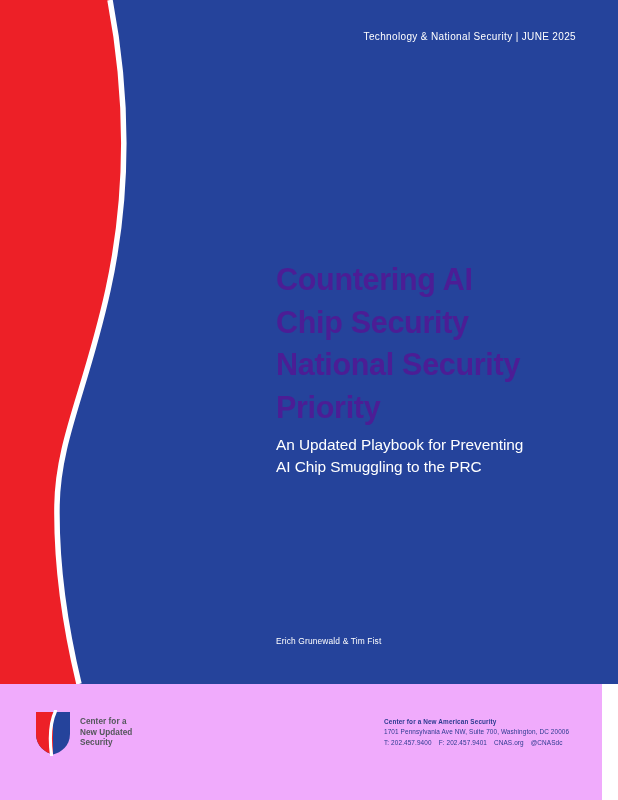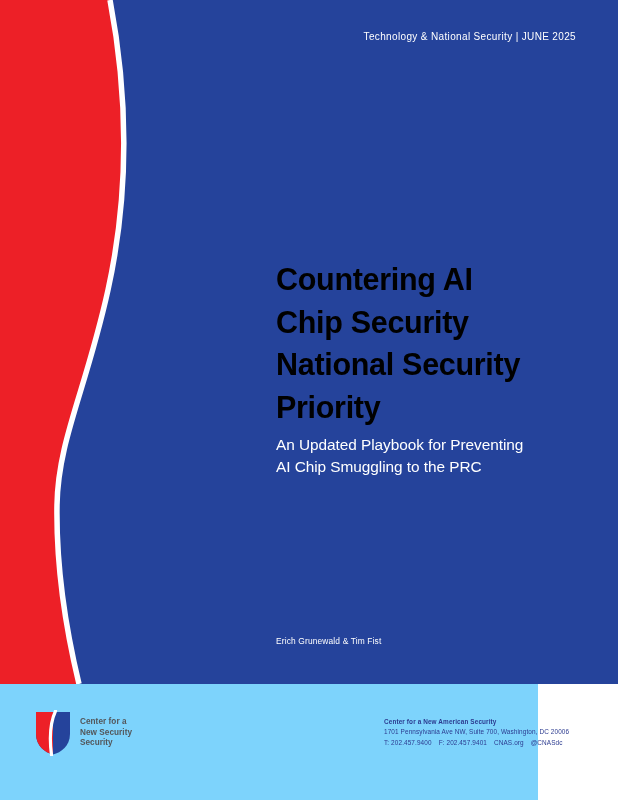--- a/index.html
+++ b/index.html
@@ -50,21 +50,21 @@
 
   
   .titleblock {
     position: absolute;
     left: 276px;
     top: 258px;
     width: 312px;
   }
   .title {
     margin: 0;
-    color: #000000;
+    color: #4c1d95;
     font-size: 30.5px;
     line-height: 42.5px;
     font-weight: 700;
     letter-spacing: -0.3px;
   }
   .title .tline {
     display: block;
     white-space: nowrap;
   }
   .subtitle {
@@ -88,23 +88,23 @@
     letter-spacing: 0.15px;
     white-space: nowrap;
     margin-top: 37px;
   }
 
   
   .footer {
     position: absolute;
     left: 0;
     top: 684px;
-    width: 538px;
+    width: 602px;
     height: 116px;
-    background: #7dd3fc;
+    background: #f0abfc;
   }
 
   .logo-wrap {
     position: absolute;
     left: 34px;
     top: 26px;
     display: flex;
     align-items: center;
     gap: 8px;
   }
@@ -189,21 +189,21 @@
   <div class="footer">
 
     <div class="logo-wrap">
       <svg class="shield" viewBox="0 0 38 46">
         <path d="M2,2 L36,2 L36,24 C36,36 27,42.5 19,44.5 C11,42.5 2,36 2,24 Z" fill="#25439B"></path>
         <path d="M2,2 L19,2 L19,44.5 C11,42.5 2,36 2,24 Z" fill="#ED2027"></path>
         <path d="M21.5,1 C16.5,12 15,26 17.5,45" fill="none" stroke="#FFFFFF" stroke-width="3.2" stroke-linecap="round"></path>
       </svg>
       <div class="logo-text">
         <span>Center for a</span>
-        <span>New Security</span>
+        <span>New Updated</span>
         <span>Security</span>
       </div>
     </div>
 
     <div class="contact">
       <span class="org">Center for a New American Security</span>
       <span class="addr">1701 Pennsylvania Ave NW, Suite 700, Washington, DC 20006</span>
       <span class="tel">
         <span>T: 202.457.9400</span><span class="sp"></span><span>F: 202.457.9401</span><span class="sp"></span><span>CNAS.org</span><span class="sp"></span><span>@CNASdc</span>
       </span>

